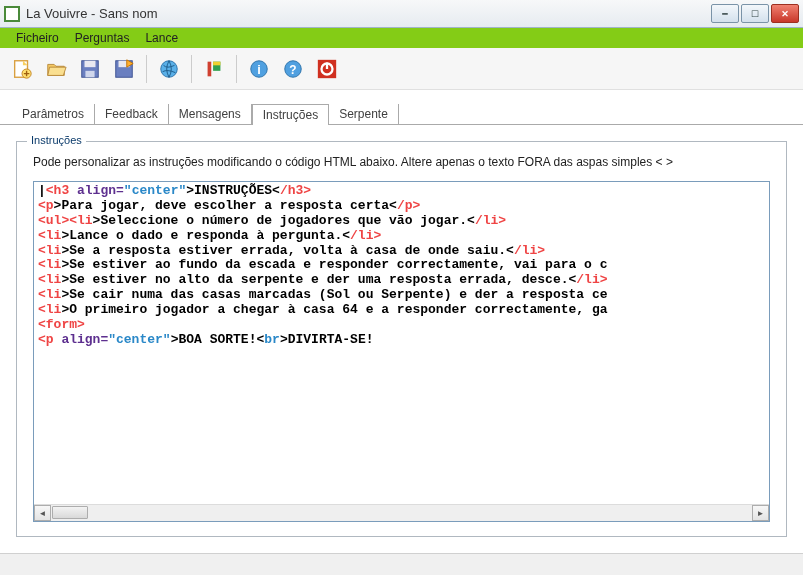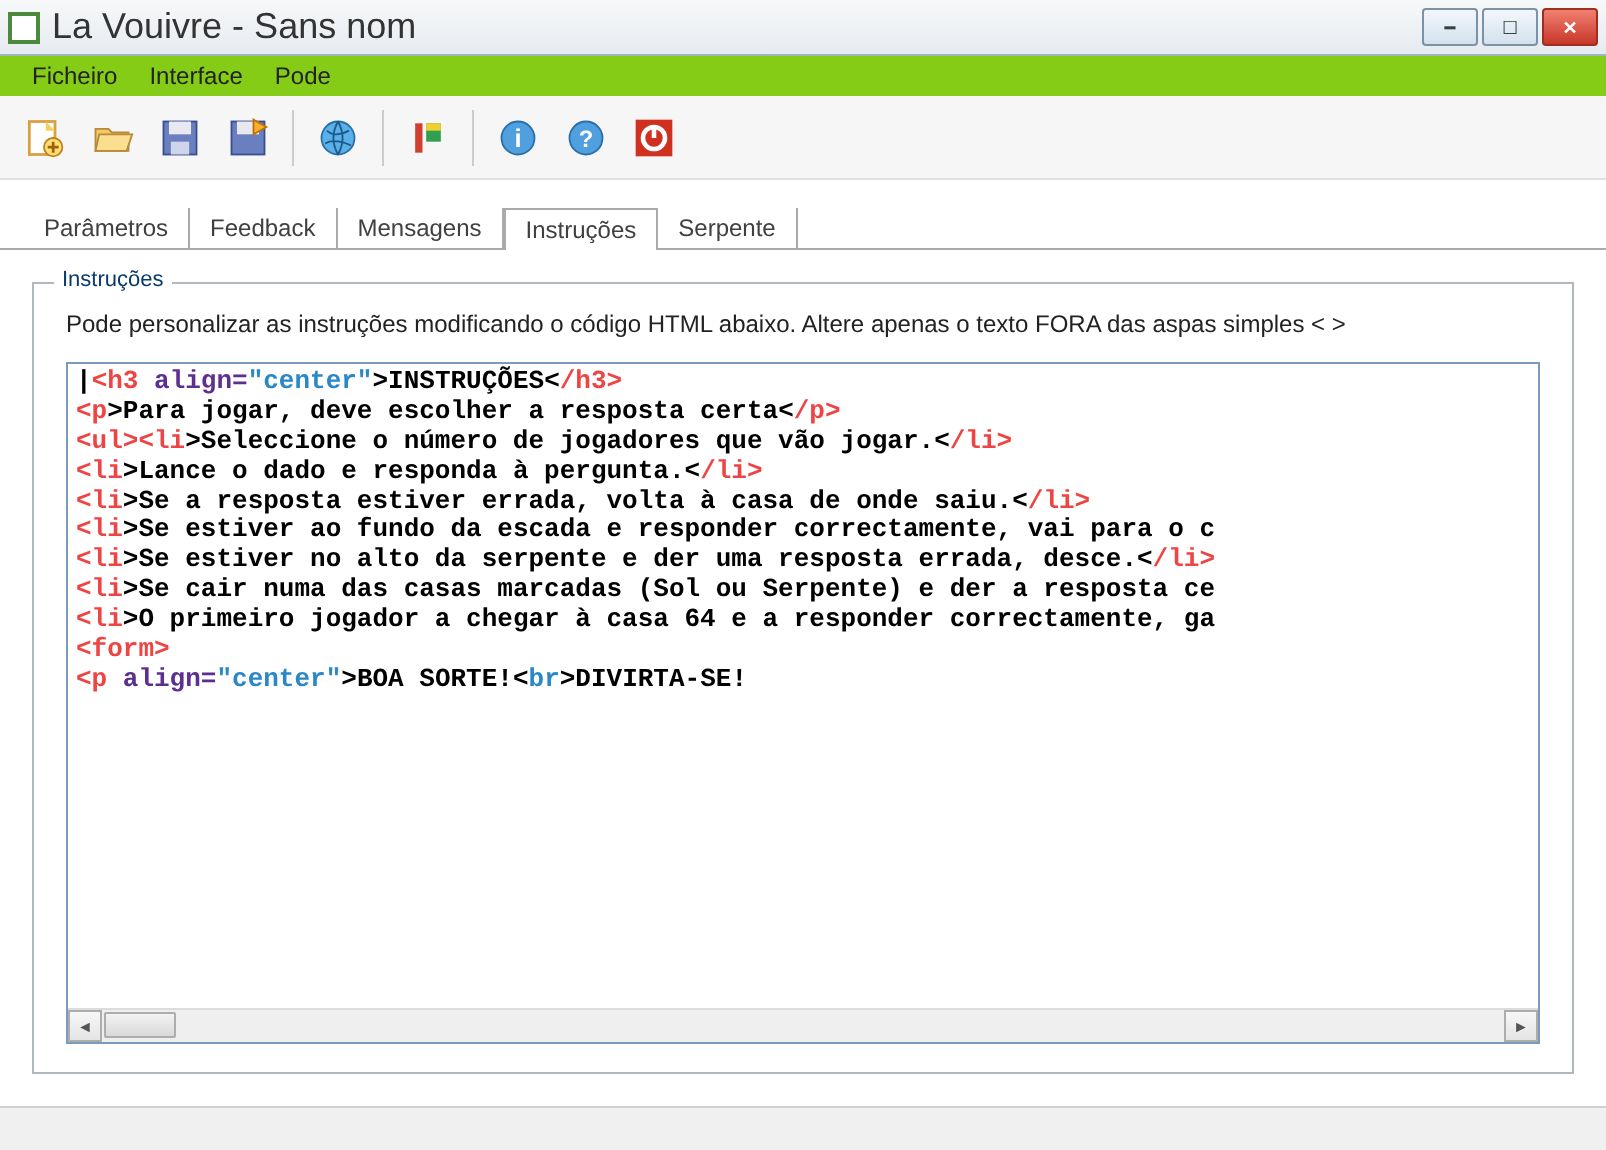--- a/index.html
+++ b/index.html
@@ -1,21 +1,21 @@
 <!DOCTYPE html>
 <html><head>
 <meta charset="utf-8">
 <style>
 * { box-sizing: border-box; margin: 0; padding: 0; }
 body { font-family: 'Segoe UI', Tahoma, sans-serif; font-size: 12px; background: #fff; width: 803px; height: 575px; overflow: hidden; display: flex; flex-direction: column; }
 
 
 .titlebar { height: 28px; background: linear-gradient(to bottom, #f7f8f9, #e6ebf0); border-bottom: 1px solid #a0b4c8; display: flex; align-items: center; padding: 0 4px; }
 .titlebar .app-icon { width: 16px; height: 16px; margin-right: 6px; border: 2px solid #4a8a3a; background: #fff; }
-.titlebar .title { flex: 1; color: #333; font-size: 18px; }
+.titlebar .title { flex: 1; color: #333; font-size: 13px; }
 .titlebar .winbtns { display: flex; gap: 2px; }
 .titlebar .winbtn { width: 28px; height: 19px; border: 1px solid #7a93a8; border-radius: 2px; background: linear-gradient(to bottom, #f3f7fb, #d4e1ed); display: flex; align-items: center; justify-content: center; cursor: pointer; font-size: 9px; color: #344; }
 .titlebar .winbtn.close { background: linear-gradient(to bottom, #f08070, #c8372a); border-color: #9c2f20; color: #fff; font-weight: bold; }
 
 
 .menubar { height: 20px; background: #84cc16; border-bottom: 1px solid transparent; display: flex; align-items: center; padding: 0 8px; }
 .menubar .menuitem { padding: 2px 8px; color: #222; cursor: pointer; }
 
 
 .toolbar { height: 42px; background: #f6f6f6; border-bottom: 1px solid #e0e0e0; display: flex; align-items: center; padding: 2px 6px; gap: 2px; }
@@ -60,22 +60,22 @@
   <div class="title">La Vouivre - Sans nom</div>
   <div class="winbtns">
     <div class="winbtn">━</div>
     <div class="winbtn">☐</div>
     <div class="winbtn close">✕</div>
   </div>
 </div>
 
 <div class="menubar">
   <div class="menuitem">Ficheiro</div>
-  <div class="menuitem">Interface</div>
-  <div class="menuitem">Pode</div>
+  <div class="menuitem">Perguntas</div>
+  <div class="menuitem">Lance</div>
 </div>
 
 <div class="toolbar">
   <div class="tbtn">
       <svg class="ticon" viewBox="0 0 24 24">
         <rect x="4" y="3" width="14" height="18" fill="#fff" stroke="#d9a040" stroke-width="1.5"></rect>
         <path d="M13 3l5 5h-5z" fill="#f8d060"></path>
         <circle cx="17" cy="17" r="5" fill="#ffe070" stroke="#c08020"></circle>
         <path d="M17 14v6M14 17h6" stroke="#a06010" stroke-width="1.5"></path>
       </svg>

